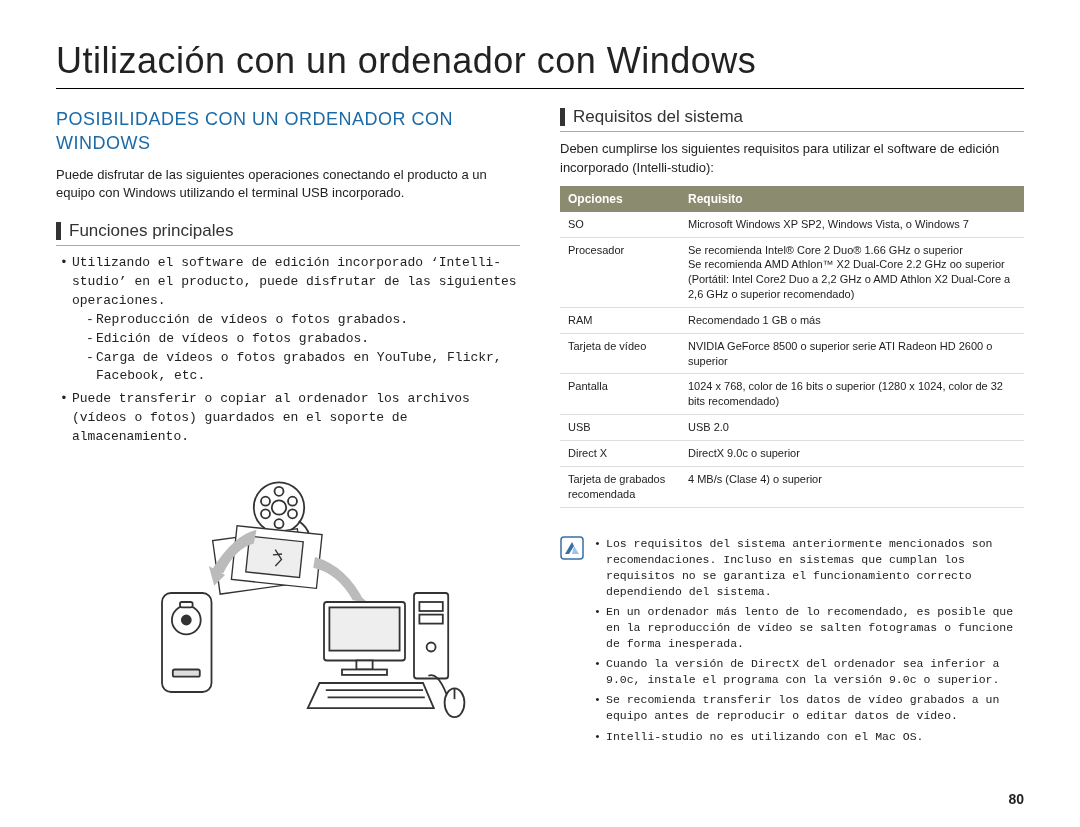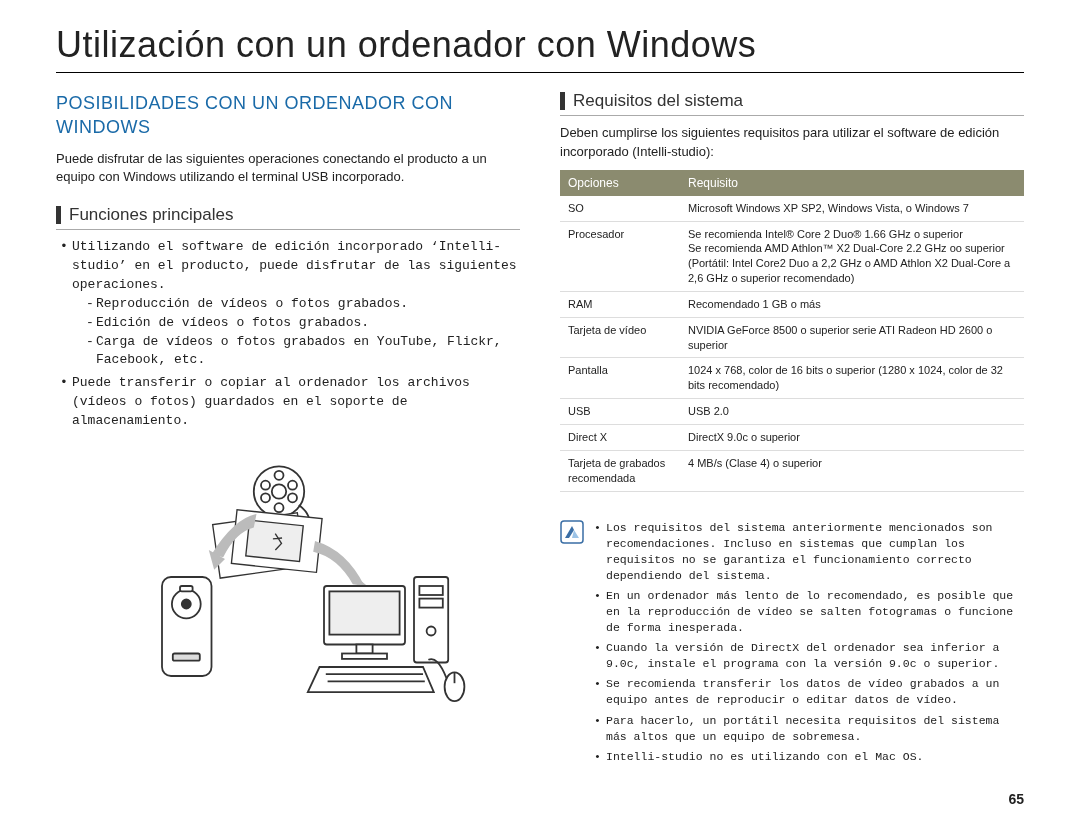--- a/index.html
+++ b/index.html
@@ -1,34 +1,34 @@
 <!DOCTYPE html>
 <html><head>
 <meta charset="utf-8">
 <style>
   * { box-sizing: border-box; margin: 0; padding: 0; }
   html, body { width: 1080px; height: 827px; background: #fff; font-family: Arial, Helvetica, sans-serif; color: #222; }
-  .page { width: 1080px; height: 827px; padding: 24px 56px 20px 56px; position: relative; }
+  .page { width: 1080px; height: 827px; padding: 40px 56px 20px 56px; position: relative; }
   .page-title { font-size: 36px; font-weight: 300; letter-spacing: 0.5px; border-bottom: 1px solid #000; padding-bottom: 6px; margin-bottom: 18px; }
   .columns { display: flex; gap: 40px; }
   .col { flex: 1 1 50%; }
   .section-heading-blue { color: #1a6aa8; font-size: 18px; font-weight: 400; letter-spacing: 0.5px; margin-bottom: 10px; line-height: 1.35; }
   .intro { font-size: 13px; line-height: 1.45; margin-bottom: 18px; }
   .sub-heading { font-size: 17px; font-weight: 400; color: #333; border-bottom: 1px solid #aaa; padding-bottom: 4px; margin-bottom: 8px; display: flex; align-items: center; }
   .sub-heading::before { content: ""; display: inline-block; width: 5px; height: 18px; background: #333; margin-right: 8px; }
   ul.bullets { list-style: none; padding-left: 4px; font-family: Liberation Mono, monospace; }
   ul.bullets > li { font-size: 13px; line-height: 1.45; margin-bottom: 4px; position: relative; padding-left: 12px; }
   ul.bullets > li::before { content: "•"; position: absolute; left: 0; }
   ul.dashes { list-style: none; padding-left: 14px; }
   ul.dashes > li { font-size: 13px; line-height: 1.45; position: relative; padding-left: 10px; }
   ul.dashes > li::before { content: "-"; position: absolute; left: 0; }
   .illustration { margin-top: 20px; text-align: center; }
   .illustration svg { max-width: 100%; }
   table.req { width: 100%; border-collapse: collapse; font-size: 11px; margin-top: 8px; margin-bottom: 18px; }
-  table.req th { background: #8b8b6f; color: #fff; font-weight: 400; text-align: left; padding: 6px 8px; font-size: 12px; }
+  table.req th { background: #8b8b6f; color: #fff; font-weight: 700; text-align: left; padding: 6px 8px; font-size: 12px; }
   table.req th:first-child { width: 120px; }
   table.req td { padding: 5px 8px; border-bottom: 1px solid #ddd; vertical-align: top; line-height: 1.35; }
   .note-box { display: flex; gap: 10px; margin-top: 28px; }
   .note-icon { flex: 0 0 24px; }
   .note-icon svg { width: 24px; height: 24px; }
   .note-box ul.bullets { padding-left: 0; }
   .note-box ul.bullets > li { font-size: 11.5px; line-height: 1.4; margin-bottom: 4px; }
   .page-number { position: absolute; bottom: 20px; right: 56px; font-size: 14px; font-weight: 700; }
 </style>
 </head>
@@ -177,22 +177,21 @@
               <rect x="1" y="1" width="22" height="22" rx="3" fill="#fff" stroke="#3a6ea5" stroke-width="1.5"></rect>
               <path d="M5 18 L12 6 L14 10 L9 18 Z" fill="#3a6ea5"></path>
               <path d="M14 10 L19 18 L12 18 Z" fill="#9cc3e6"></path>
             </svg>
         </div>
         <ul class="bullets">
           <li>Los requisitos del sistema anteriormente mencionados son recomendaciones. Incluso en sistemas que cumplan los requisitos no se garantiza el funcionamiento correcto dependiendo del sistema.</li>
           <li>En un ordenador más lento de lo recomendado, es posible que en la reproducción de vídeo se salten fotogramas o funcione de forma inesperada.</li>
           <li>Cuando la versión de DirectX del ordenador sea inferior a 9.0c, instale el programa con la versión 9.0c o superior.</li>
           <li>Se recomienda transferir los datos de vídeo grabados a un equipo antes de reproducir o editar datos de vídeo.</li>
-          <li>Para hacerlo, un portátil necesita requisitos del sistema más altos que un equipo de sobremesa.</li>
           <li>Intelli-studio no es utilizando con el Mac OS.</li>
         </ul>
       </div>
     </div>
 
   </div>
 
-  <div class="page-number">65</div>
+  <div class="page-number">80</div>
 </div>
 
 </body></html>

